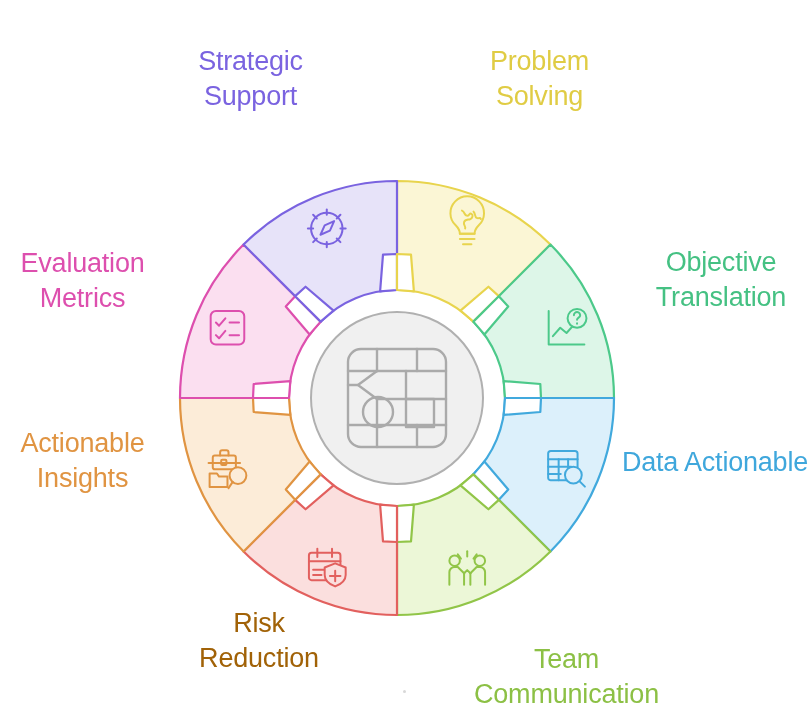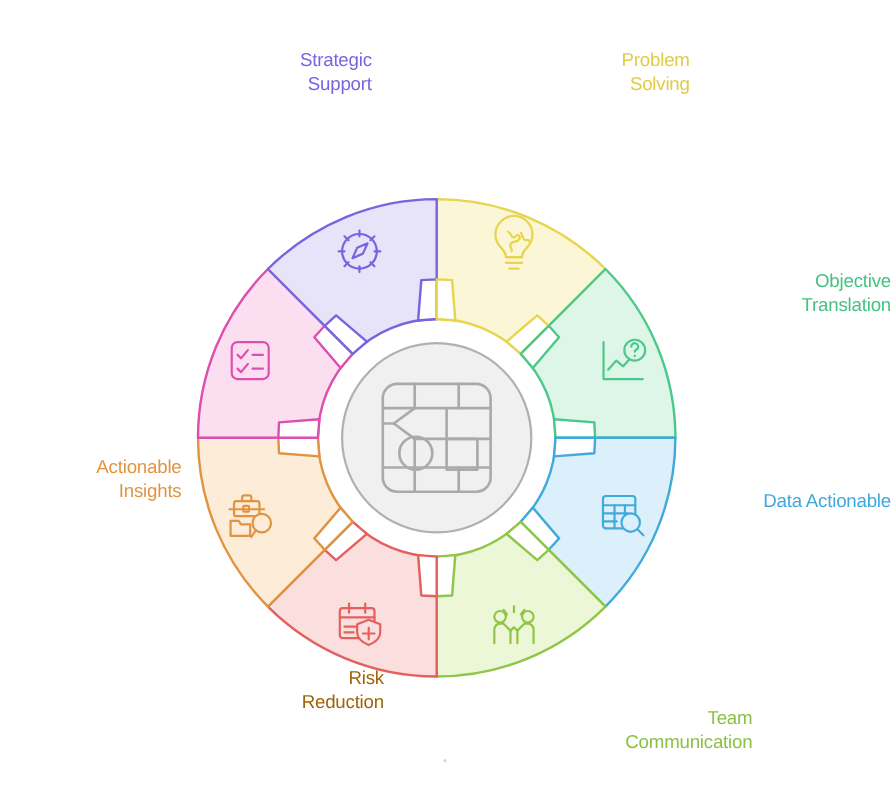--- a/index.html
+++ b/index.html
@@ -15,22 +15,22 @@
     width:810px; height:724px;
     background:#ffffff;
   }
   #wheel-svg {
     position:absolute;
     left:0; top:0;
     width:810px; height:724px;
   }
   .label {
     position:absolute;
-    text-align:right;
-    font-size:17px;
+    text-align:center;
+    font-size:27px;
     line-height:1.30;
     font-weight:400;
     letter-spacing:-0.2px;
     white-space:pre-line;
     font-family:"Liberation Sans", sans-serif;
   }
   .dot {
     position:absolute;
     left:403px; top:690px;
     width:3px; height:3px;
@@ -191,21 +191,23 @@
 Solving</div>
 
   <div class="label" style="left:620px;top:445px;width:190px;color:#3fa7dc;">Data Actionable</div>
 
   <div class="label" style="left:449px;top:606px;width:235px;color:#8cc045;margin-top:36px;">Team
 Communication</div>
 
   <div class="label" style="left:169px;top:606px;width:180px;color:#a16207;">Risk
 Reduction</div>
 
-  <div class="label" style="left:0px;top:414px;width:165px;color:#e09442;">Actionable
+  <div class="label" style="left:0px;top:426px;width:165px;color:#e09442;">Actionable
 Insights</div>
 
+  <div class="label" style="left:0px;top:246px;width:165px;color:#dd4fae;">Evaluation
+Metrics</div>
 
   <div class="label" style="left:163px;top:44px;width:175px;color:#7a63e0;">Strategic
 Support</div>
 
   <div class="dot"></div>
 </div>
 
 </body></html>

